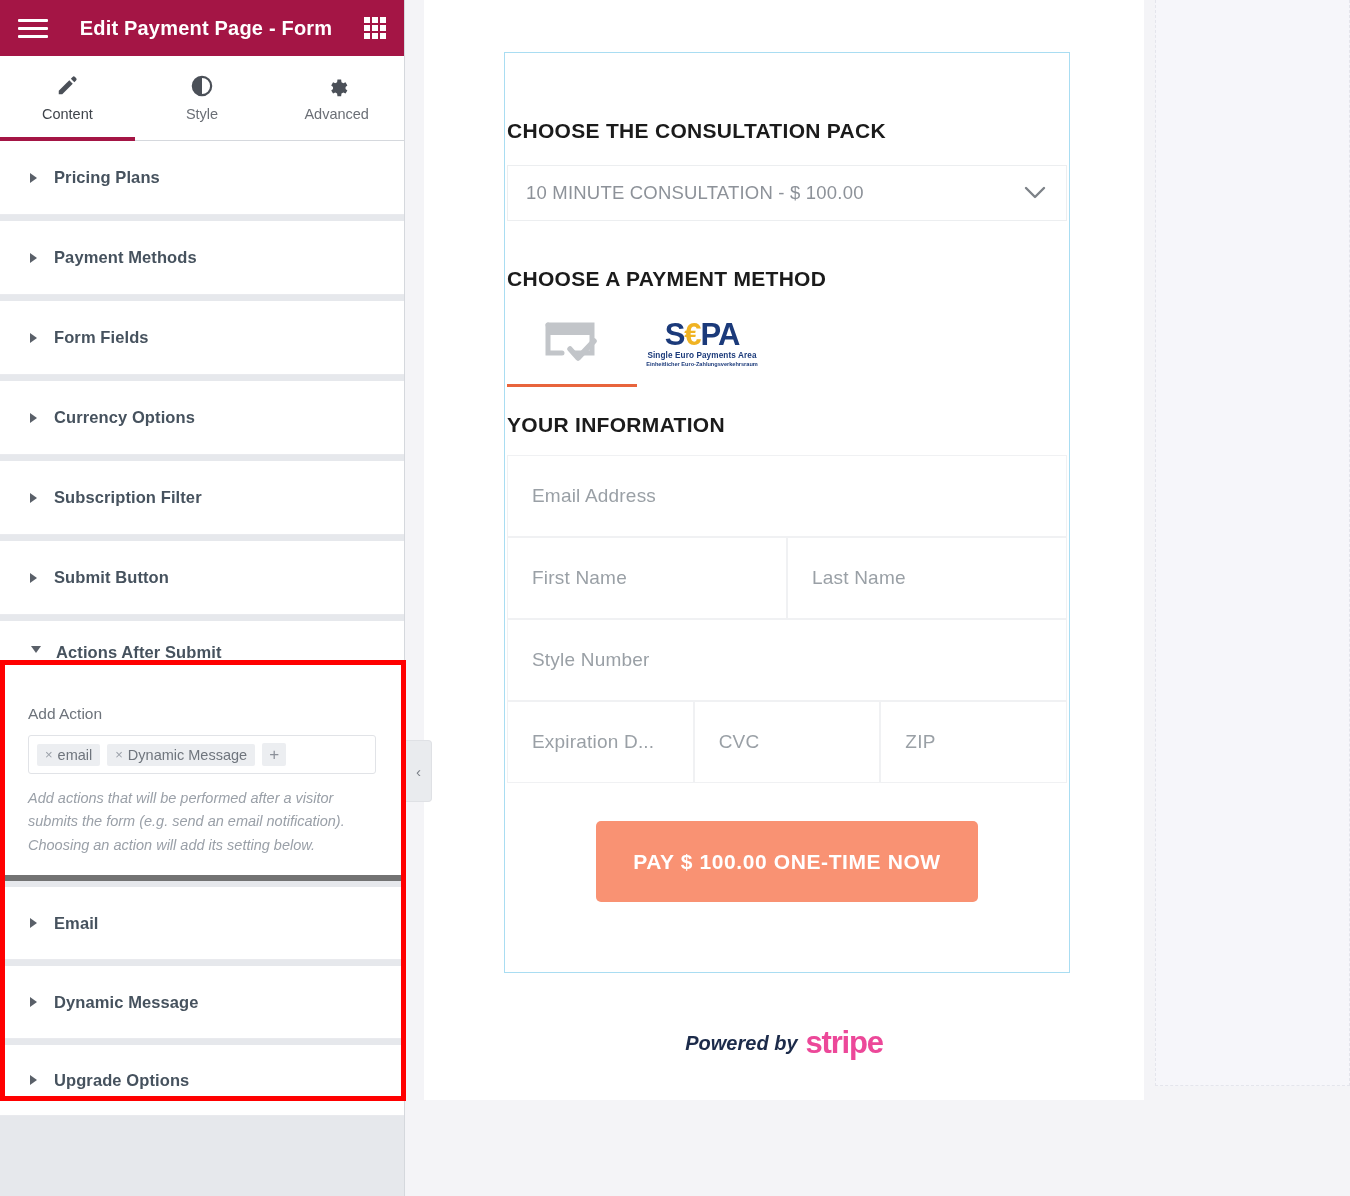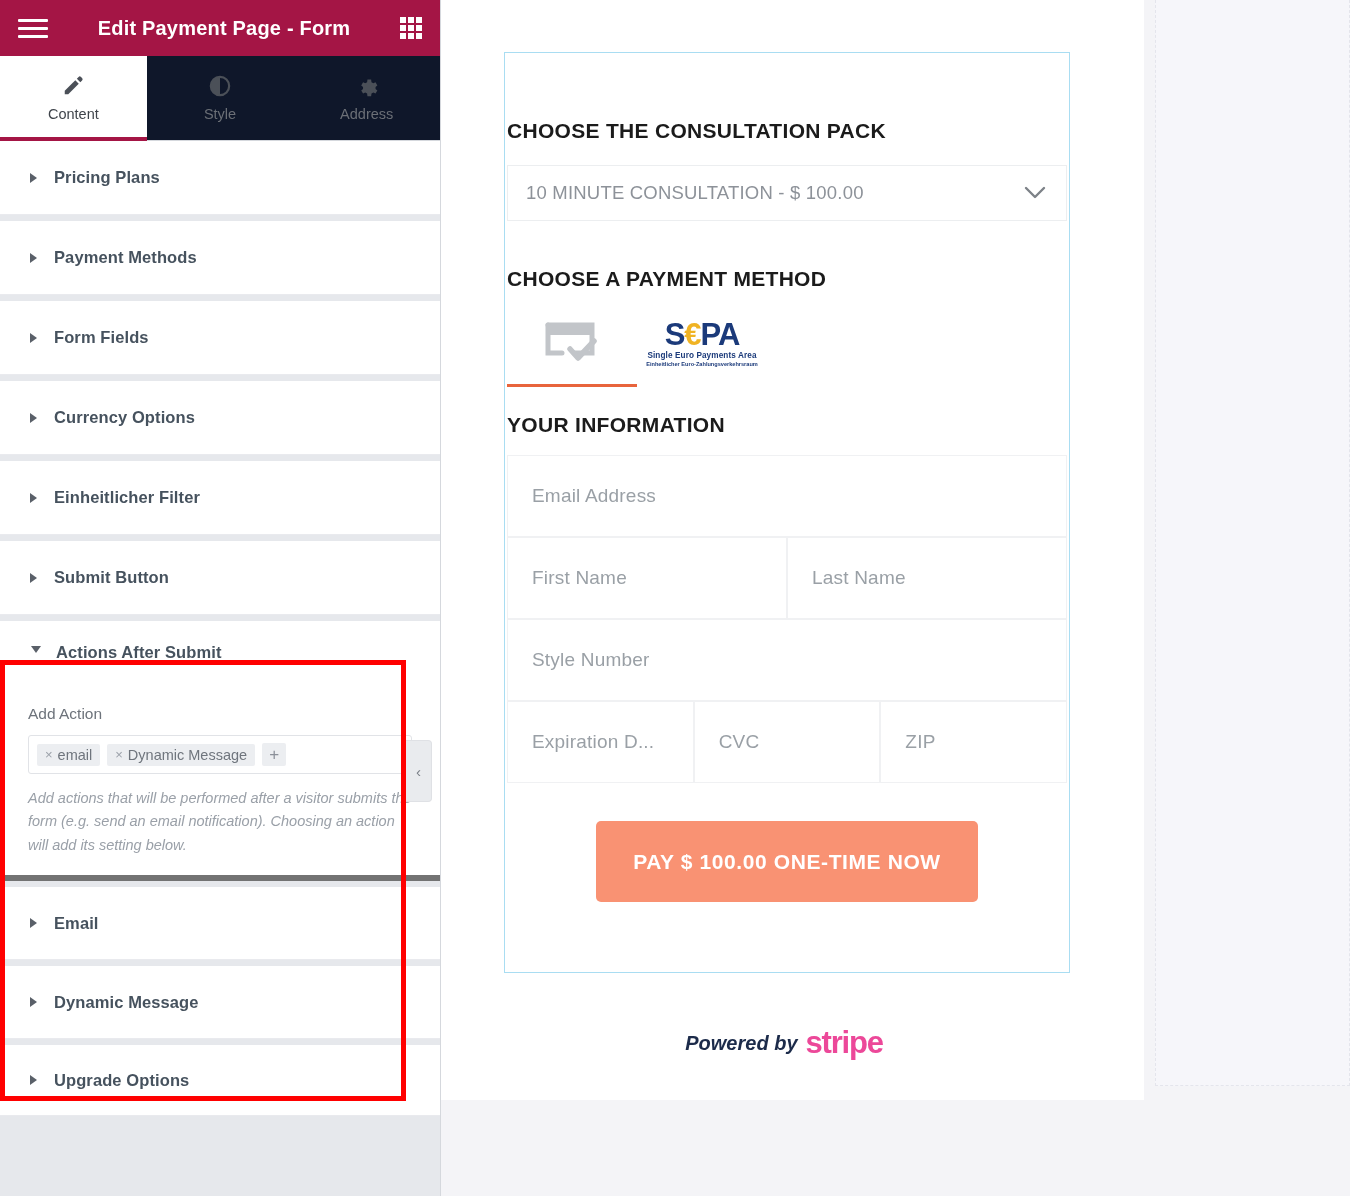--- a/index.html
+++ b/index.html
@@ -7,21 +7,21 @@
     width: 1350px; height: 1196px;
     font-family: "Liberation Sans", sans-serif;
     background: #f4f4f7;
     overflow: hidden;
   }
   #root { position: relative; width: 1350px; height: 1196px; }
 
   
   .panel {
     position: absolute; left: 0; top: 0;
-    width: 441px; height: 1196px;
+    width: 405px; height: 1196px;
     background: #e6e8ec;
     border-right: 1px solid #d5d8dd;
     overflow: hidden;
   }
   .panel-header {
     height: 56px; background: #a41545;
     display: flex; align-items: center;
     padding: 0 18px; color: #fff;
   }
   .hamburger { width: 30px; display: flex; flex-direction: column; gap: 5px; cursor: pointer; }
@@ -40,21 +40,21 @@
 
   .tabs {
     display: flex; height: 85px; background: #eaecef;
     border-bottom: 1px solid #d5d8dd;
   }
   .tab {
     flex: 1; display: flex; flex-direction: column;
     align-items: center; justify-content: center; gap: 9px;
     cursor: pointer; position: relative;
     color: #6b6f76; font-size: 14.5px;
-    background: #0f172a;
+    background: #ffffff;
   }
   .tab.active { background: #ffffff; color: #3f444b; }
   .tab.active::after {
     content: ""; position: absolute; left: 0; right: 0; bottom: -1px;
     height: 4px; background: #a41545;
   }
   .tab svg { display: block; }
 
   .sections { background: #e6e8ec; }
   .section {
@@ -330,21 +330,21 @@
           </svg>
         </span>
         <span>Style</span>
       </div>
       <div class="tab">
         <span>
           <svg width="22" height="22" viewBox="0 0 24 24">
             <path fill="#4b5058" d="M12 8.4a3.6 3.6 0 1 0 0 7.2 3.6 3.6 0 0 0 0-7.2zm9.3 4.6l2-1.6-2-3.4-2.4 1a7.7 7.7 0 0 0-2-1.1L16.5 5h-4l-.4 2.9c-.7.3-1.4.6-2 1.1l-2.4-1-2 3.4 2 1.6a7.9 7.9 0 0 0 0 2.2l-2 1.6 2 3.4 2.4-1c.6.5 1.3.8 2 1.1l.4 2.9h4l.4-2.9c.7-.3 1.4-.6 2-1.1l2.4 1 2-3.4-2-1.6c.1-.7.1-1.5 0-2.2z"></path>
           </svg>
         </span>
-        <span>Address</span>
+        <span>Advanced</span>
       </div>
     </div>
 
     <div class="sections">
 
 
       <div class="section">
         <div class="section-head">
           <span class="caret"></span>
           <span class="section-title">Pricing Plans</span>
@@ -368,21 +368,21 @@
       <div class="section">
         <div class="section-head">
           <span class="caret"></span>
           <span class="section-title">Currency Options</span>
         </div>
       </div>
 
       <div class="section">
         <div class="section-head">
           <span class="caret"></span>
-          <span class="section-title">Einheitlicher Filter</span>
+          <span class="section-title">Subscription Filter</span>
         </div>
       </div>
 
       <div class="section">
         <div class="section-head">
           <span class="caret"></span>
           <span class="section-title">Submit Button</span>
         </div>
       </div>
 

